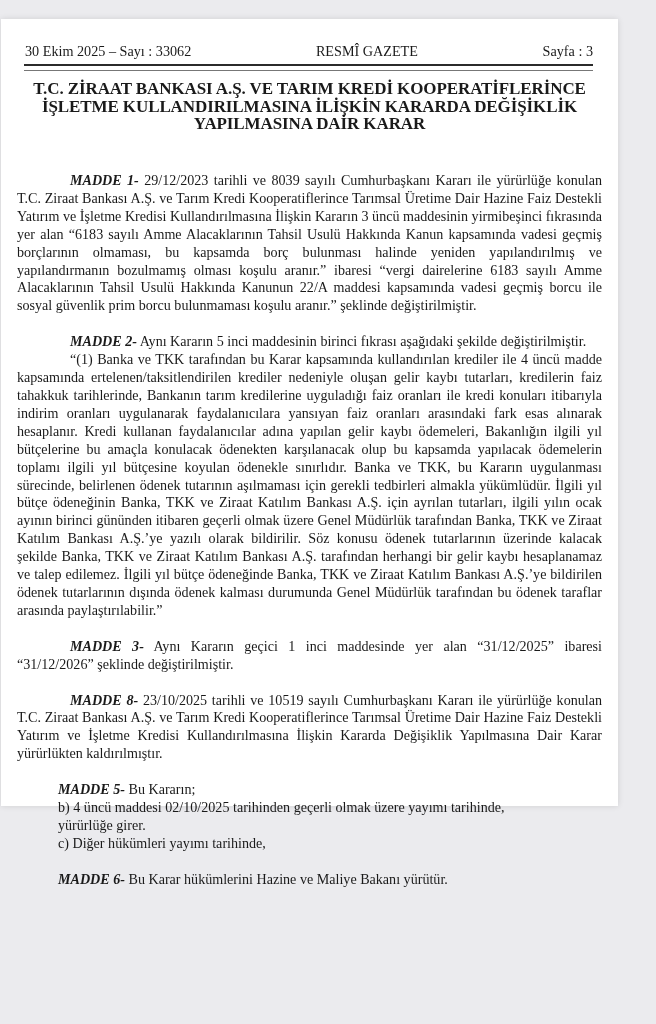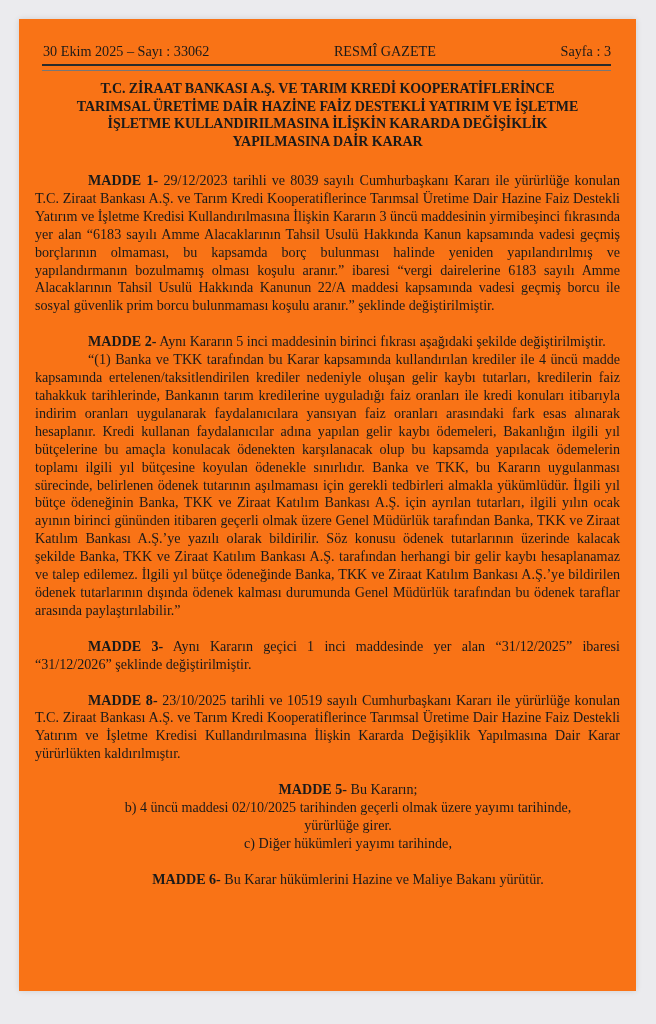--- a/index.html
+++ b/index.html
@@ -5,23 +5,23 @@
   html, body { margin: 0; padding: 0; }
   body {
     width: 656px; height: 1024px; overflow: hidden;
     background: #ebebee;
     font-family: "Liberation Serif", "DejaVu Serif", serif;
     color: #1a1a1a;
     position: relative;
   }
   .page {
     position: absolute;
-    left: 19px; top: 19px;
-    width: 617px; height: 972px;
-    background: #f97316;
+    left: 1px; top: 19px;
+    width: 617px; height: 787px;
+    background: #ffffff;
     box-shadow: 0 0 6px rgba(0,0,0,0.12);
   }
   .header {
     position: absolute;
     left: 24px; right: 25px; top: 24px;
     display: flex; justify-content: space-between; align-items: baseline;
     font-size: 14.2px;
     line-height: 17px;
   }
   .header-rule {
@@ -29,52 +29,51 @@
     left: 23px; right: 25px; top: 45px;
     height: 4px;
     border-top: 2.5px solid #2b2b2b;
     border-bottom: 1.5px solid #777;
   }
   .title {
     position: absolute;
     left: 24px; right: 24px; top: 61px;
     text-align: center;
     font-weight: bold;
-    font-size: 14px;
+    font-size: 17px;
     line-height: 17.5px;
     letter-spacing: -0.1px;
   }
   .body {
     position: absolute;
     left: 16px; right: 16px; top: 153px;
     font-size: 14.1px;
     line-height: 17.9px;
     text-align: justify;
   }
   .body p { margin: 0; }
   .indent { text-indent: 53px; }
   .gap { height: 18px; }
-  .madde-label { font-weight: bold; }
-  .madde5 { padding-left: 41px; text-align: center; }
+  .madde-label { font-weight: bold; font-style: italic; }
+  .madde5 { padding-left: 41px; text-align: left; }
 </style>
 </head>
 <body>
 
 <div class="page">
 
   <div class="header">
     <span>30 Ekim 2025 – Sayı : 33062</span>
     <span>RESMÎ GAZETE</span>
     <span>Sayfa : 3</span>
   </div>
   <div class="header-rule"></div>
 
   <div class="title">
     <div>T.C. ZİRAAT BANKASI A.Ş. VE TARIM KREDİ KOOPERATİFLERİNCE</div>
-    <div>TARIMSAL ÜRETİME DAİR HAZİNE FAİZ DESTEKLİ YATIRIM VE İŞLETME</div>
     <div>İŞLETME KULLANDIRILMASINA İLİŞKİN KARARDA DEĞİŞİKLİK</div>
     <div>YAPILMASINA DAİR KARAR</div>
   </div>
 
   <div class="body">
 
     <p class="indent"><span class="madde-label">MADDE 1-</span><span> 29/12/2023 tarihli ve 8039 sayılı Cumhurbaşkanı Kararı ile yürürlüğe konulan T.C. Ziraat Bankası A.Ş. ve Tarım Kredi Kooperatiflerince Tarımsal Üretime Dair Hazine Faiz Destekli Yatırım ve İşletme Kredisi Kullandırılmasına İlişkin Kararın 3 üncü maddesinin yirmibeşinci fıkrasında yer alan “6183 sayılı Amme Alacaklarının Tahsil Usulü Hakkında Kanun kapsamında vadesi geçmiş borçlarının olmaması, bu kapsamda borç bulunması halinde yeniden yapılandırılmış ve yapılandırmanın bozulmamış olması koşulu aranır.” ibaresi “vergi dairelerine 6183 sayılı Amme Alacaklarının Tahsil Usulü Hakkında Kanunun 22/A maddesi kapsamında vadesi geçmiş borcu ile sosyal güvenlik prim borcu bulunmaması koşulu aranır.” şeklinde değiştirilmiştir.</span></p>
 
     <div class="gap"></div>
 

